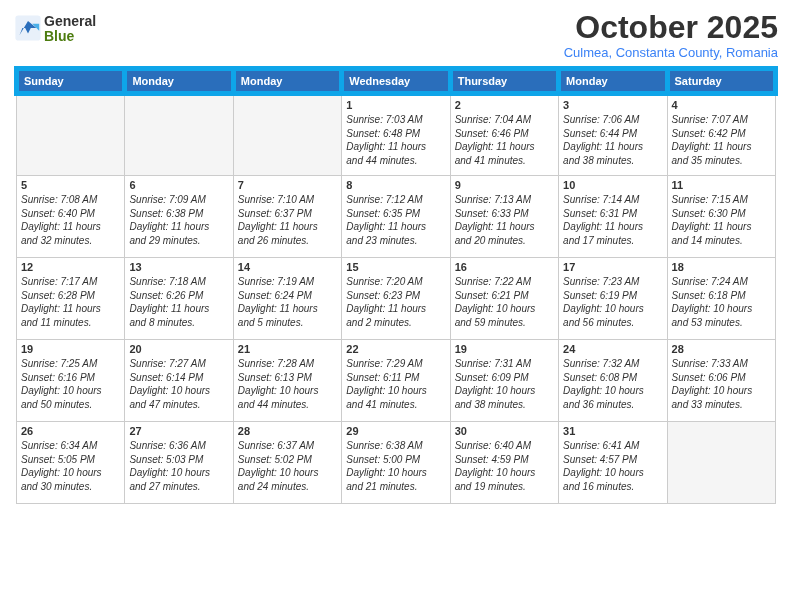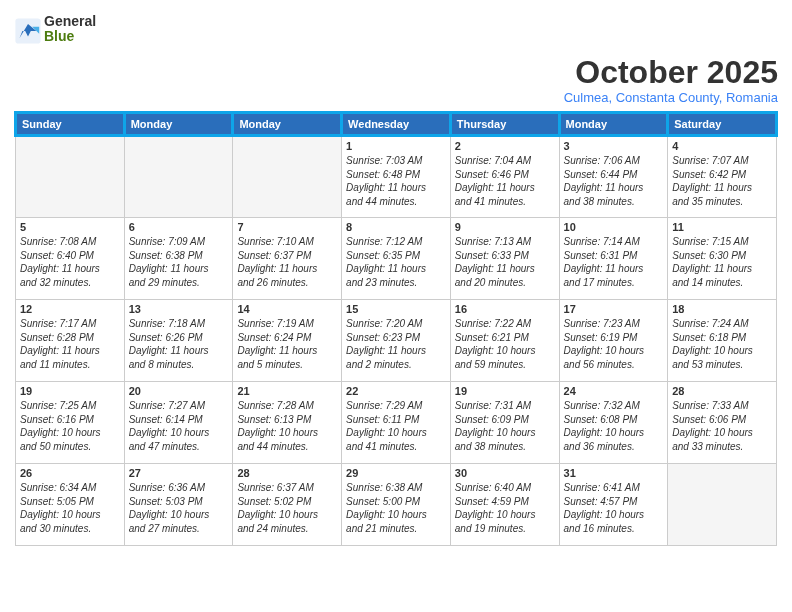--- a/index.html
+++ b/index.html
@@ -17,21 +17,21 @@
       background: #fff;
     }
     .header {
       display: flex;
       justify-content: space-between;
       align-items: flex-start;
       margin-bottom: 6px;
     }
     .logo {
       display: flex;
-      align-items: flex-end;
+      align-items: flex-start;
       margin-top: 4px;
     }
     .logo-text {
       display: flex;
       flex-direction: column;
       line-height: 1.1;
     }
     .logo-general {
       font-size: 14px;
       font-weight: bold;
@@ -48,39 +48,38 @@
       margin-right: 2px;
     }
     .title-block {
       text-align: right;
     }
     .month-title {
       font-size: 32px;
       font-weight: bold;
       color: #333;
       line-height: 1.1;
-      margin-top: 45px;
     }
     .location {
       font-size: 13px;
       color: #3b82f6;
     }
     .calendar {
       width: 100%;
       border-collapse: collapse;
       table-layout: fixed;
     }
     .calendar th {
       background: #2a6ebb;
       color: #fff;
       font-size: 11px;
       font-weight: bold;
       text-align: left;
       padding: 4px 5px;
-      border: 3px solid #0ea5e9;
+      border: 5px solid #0ea5e9;
     }
     .calendar td {
       border: 1px solid #ccc;
       vertical-align: top;
       padding: 3px 4px;
       font-size: 9.5px;
       color: #333;
       height: 82px;
       background: #fff;
     }

